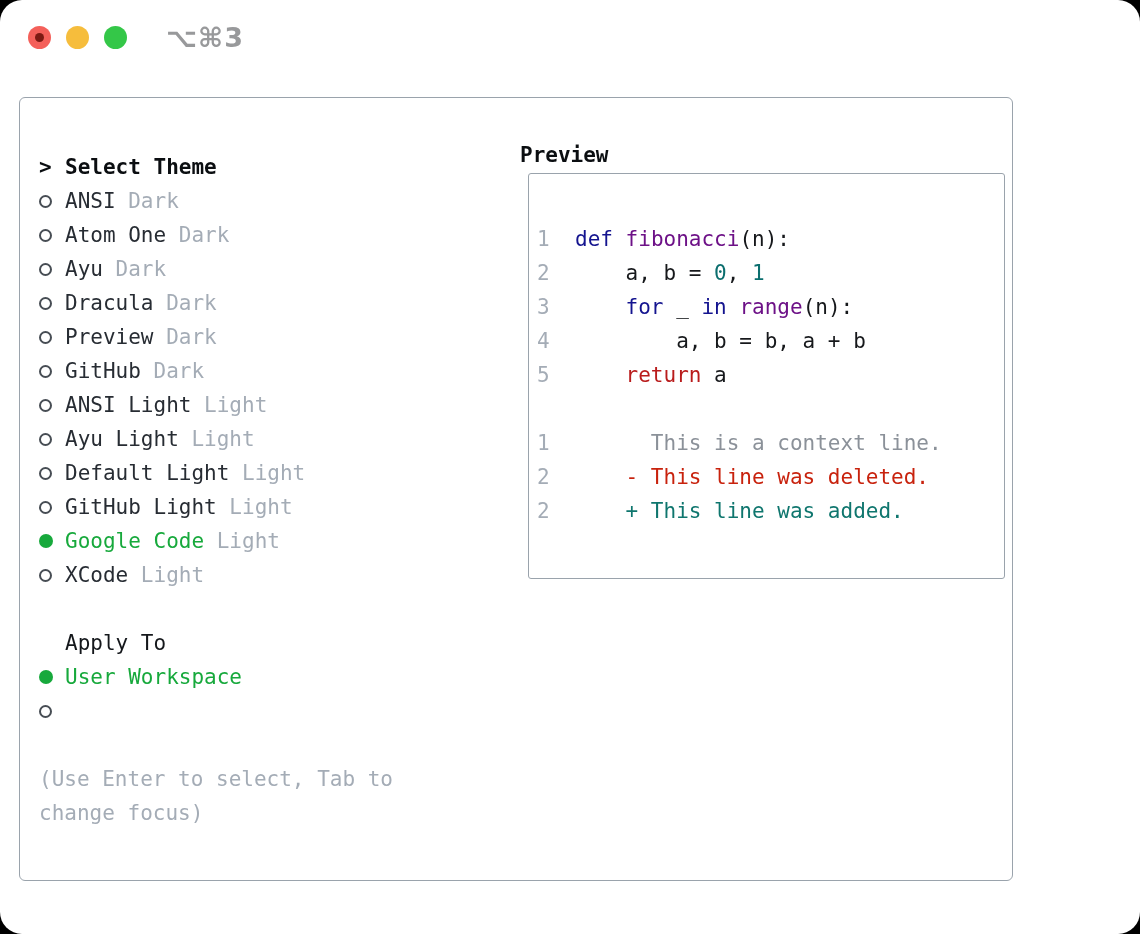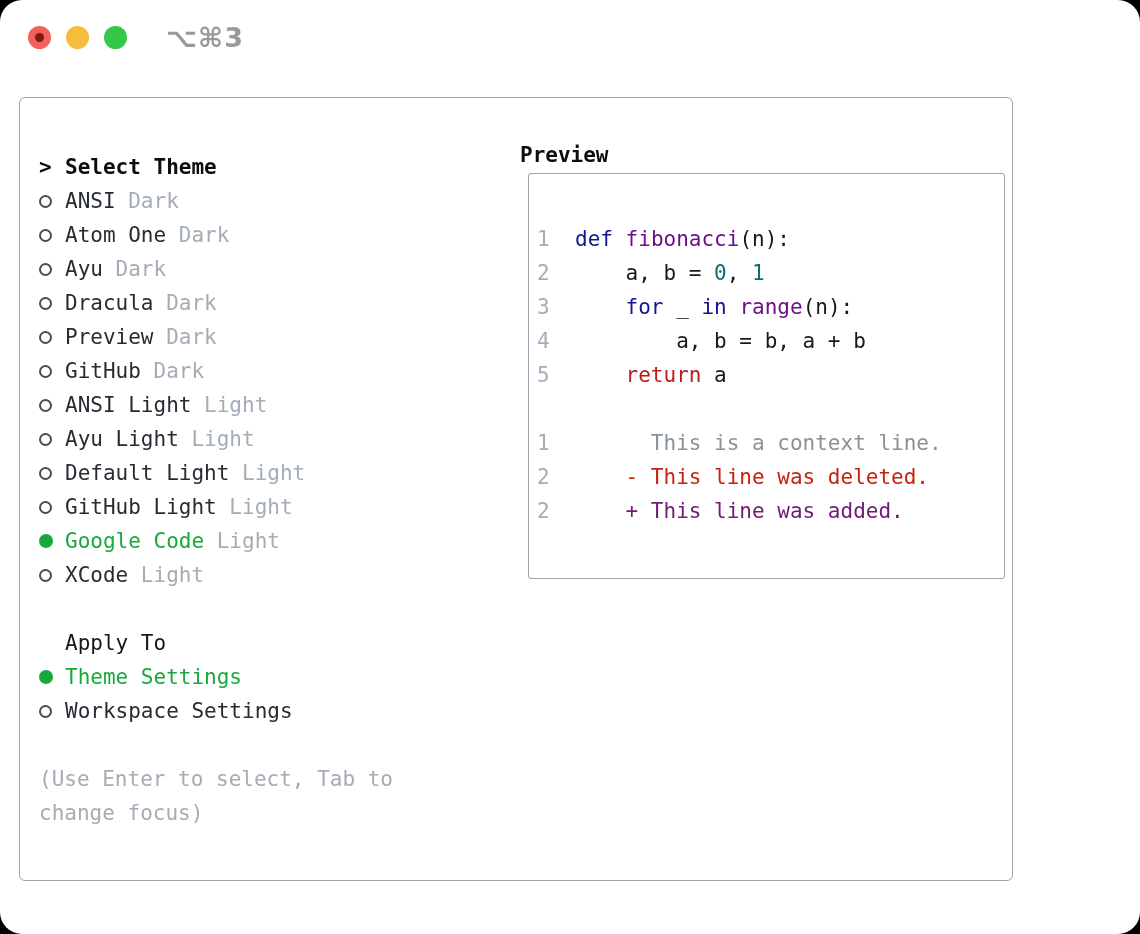--- a/index.html
+++ b/index.html
@@ -176,45 +176,44 @@
       <div class="row">
         <span class="slot"></span>
         <span class="apply-header-label">Apply To</span>
       </div>
 
       <div id="apply-list">
           <div class="row">
             <span class="slot">
               <span class="bullet sel" style="background: rgb(23, 169, 60);"></span>
             </span>
-            <span style="color: rgb(23, 169, 60);">Theme Settings</span>
-          </div>
-          <div class="row">
-            <span class="slot">
-              <span class="bullet"></span>
-            </span>
-            <span>Workspace Settings</span>
+            <span style="color: rgb(23, 169, 60);">User Workspace</span>
+          </div>
+          <div class="row">
+            <span class="slot">
+              <span class="bullet"></span>
+            </span>
           </div>
         </div>
 
       <div class="help">(Use Enter to select, Tab to change focus)</div>
     </div>
 
     <div class="right-col">
       <div class="preview-title">Preview</div>
       <div class="preview-box">
         <div id="code-lines">
             <div class="pline"><span class="lnum" style="color: rgb(164, 172, 182);">1</span><span class="lcode"><span style="color: rgb(20, 20, 143);">def</span><span style="color: rgb(22, 24, 27);"> </span><span style="color: rgb(109, 17, 135);">fibonacci</span><span style="color: rgb(22, 24, 27);">(n):</span></span></div>
             <div class="pline"><span class="lnum" style="color: rgb(164, 172, 182);">2</span><span class="lcode"><span style="color: rgb(22, 24, 27);">    a, b = </span><span style="color: rgb(11, 110, 110);">0</span><span style="color: rgb(22, 24, 27);">, </span><span style="color: rgb(11, 110, 110);">1</span></span></div>
             <div class="pline"><span class="lnum" style="color: rgb(164, 172, 182);">3</span><span class="lcode"><span style="color: rgb(22, 24, 27);">    </span><span style="color: rgb(20, 20, 143);">for</span><span style="color: rgb(22, 24, 27);"> _ </span><span style="color: rgb(20, 20, 143);">in</span><span style="color: rgb(22, 24, 27);"> </span><span style="color: rgb(109, 17, 135);">range</span><span style="color: rgb(22, 24, 27);">(n):</span></span></div>
             <div class="pline"><span class="lnum" style="color: rgb(164, 172, 182);">4</span><span class="lcode"><span style="color: rgb(22, 24, 27);">        a, b = b, a + b</span></span></div>
             <div class="pline"><span class="lnum" style="color: rgb(164, 172, 182);">5</span><span class="lcode"><span style="color: rgb(22, 24, 27);">    </span><span style="color: #b91c1c;">return</span><span style="color: rgb(22, 24, 27);"> a</span></span></div>
           </div>
         <div id="diff-lines" class="diff-group">
             <div class="pline"><span class="lnum" style="color: rgb(164, 172, 182);">1</span><span class="lcode"><span style="color: rgb(139, 145, 153);">      This is a context line.</span></span></div>
             <div class="pline"><span class="lnum" style="color: rgb(164, 172, 182);">2</span><span class="lcode"><span style="color: rgb(200, 34, 13);">    - This line was deleted.</span></span></div>
-            <div class="pline"><span class="lnum" style="color: rgb(164, 172, 182);">2</span><span class="lcode"><span style="color: #701a75;">    + This line was added.</span></span></div>
+            <div class="pline"><span class="lnum" style="color: rgb(164, 172, 182);">2</span><span class="lcode"><span style="color: #0f766e;">    + This line was added.</span></span></div>
           </div>
       </div>
     </div>
 
   </div>
 </div>
 
 </body></html>

